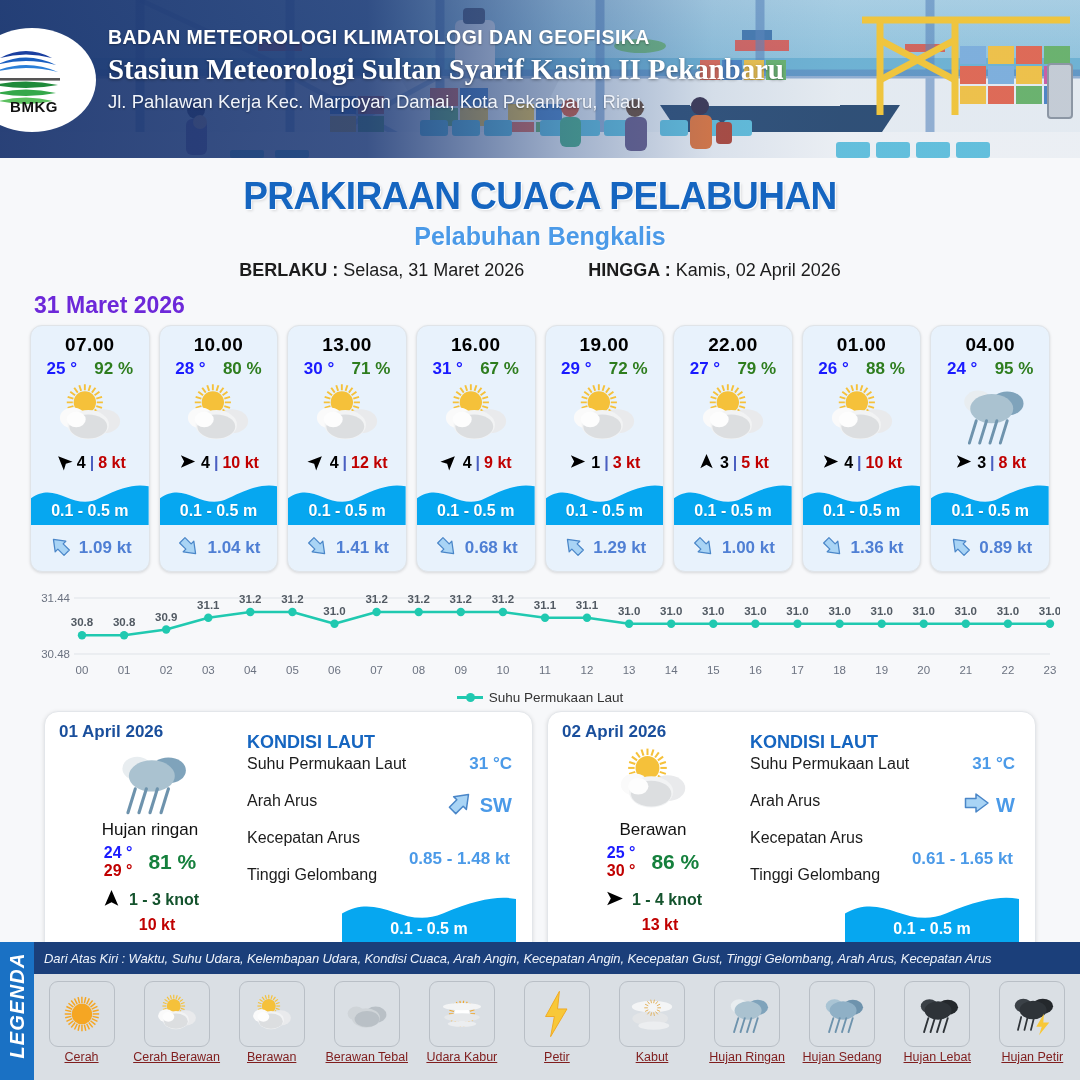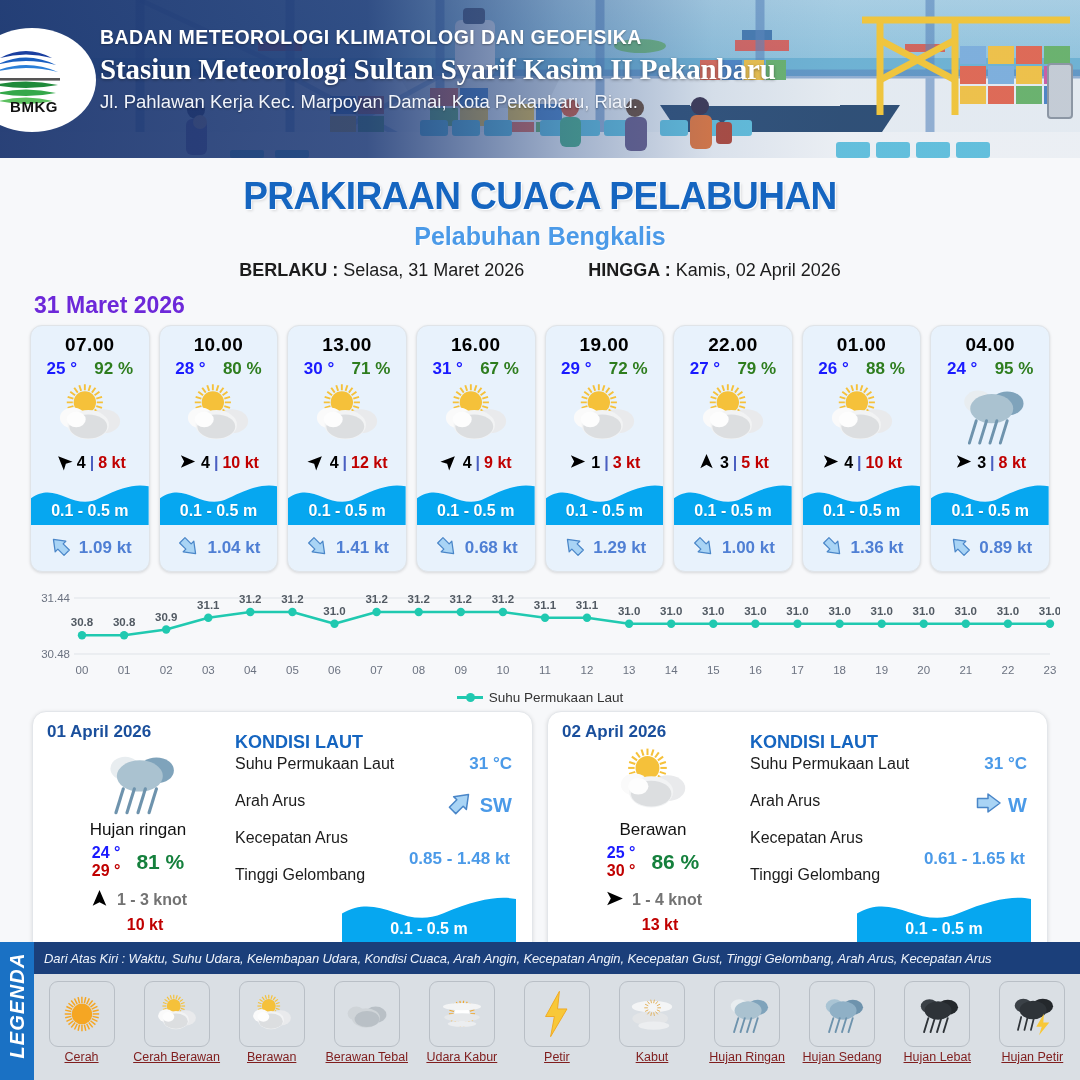--- a/index.html
+++ b/index.html
@@ -31,21 +31,21 @@
     z-index: 6;
   }
   .logo-inner {
     position: absolute; left: 12px; top: 6px; width: 92px; height: 92px;
   }
   .logo-caption {
     position: absolute; left: 28px; top: 70px;
     width: 76px; text-align: center;
     font-size: 15px; font-weight: bold; color: #111; letter-spacing: .5px;
   }
-  .banner-text { position: absolute; left: 100px; top: 26px; z-index: 5; }
+  .banner-text { position: absolute; left: 108px; top: 26px; z-index: 5; }
   .bnr-l1 {
     font-size: 19.5px; font-weight: bold; color: #fff; letter-spacing: .45px;
     text-shadow: 0 1px 2px rgba(0,0,0,.35);
   }
   .bnr-l2 {
     font-size: 29px; font-weight: bold; color: #fff; margin-top: 4px;
     letter-spacing: -.1px; text-shadow: 0 1px 3px rgba(0,0,0,.4); font-family: Liberation Serif, serif;
   }
   .bnr-l3 {
     font-size: 18.5px; color: #f0f4fb; margin-top: 5px;
@@ -129,21 +129,21 @@
     display: flex; align-items: center; justify-content: center;
     gap: 6px; margin-top: 2px; font-size: 13.5px; color: #333;
   }
   .leg-dash { width: 26px; height: 3px; background: #20c9b0; position: relative; }
   .leg-dash::after {
     content: ''; position: absolute; left: 9px; top: -3px;
     width: 9px; height: 9px; border-radius: 50%; background: #20c9b0;
   }
 
   
-  .daily-row { display: flex; gap: 14px; padding: 6px 32px 0; }
+  .daily-row { display: flex; gap: 14px; padding: 6px 44px 0; }
   .daily {
     flex: 1; background: #fff; border-radius: 14px;
     border: 1px solid #e3e6ea; box-shadow: 0 1px 4px rgba(0,0,0,.12);
     height: 248px; position: relative; padding: 10px 14px;
     display: flex;
   }
   .d-left { width: 182px; position: relative; }
   .d-date { font-size: 17px; font-weight: bold; color: #1a4f9c; }
   .d-icon { height: 74px; display: flex; align-items: center; justify-content: center; margin-top: 2px; }
   .d-cond { text-align: center; font-size: 17px; color: #111; margin-top: 2px; }
@@ -152,21 +152,21 @@
     justify-content: center; margin-top: 4px;
   }
   .d-tcol { display: flex; flex-direction: column; line-height: 1.12; }
   .d-tmin { font-size: 16px; font-weight: bold; color: #1a1aff; }
   .d-tmax { font-size: 16px; font-weight: bold; color: #c00000; }
   .d-hum { font-size: 21px; font-weight: bold; color: #15803d; }
   .d-wind {
     display: flex; align-items: center; gap: 7px;
     justify-content: center; margin-top: 8px;
   }
-  .d-wrange { font-size: 16px; font-weight: bold; color: #737373; }
+  .d-wrange { font-size: 16px; font-weight: bold; color: #14532d; }
   .d-wgust {
     text-align: center; font-size: 16px; font-weight: bold;
     color: #c00000; margin-top: 3px; padding-left: 14px;
   }
   .d-right { flex: 1; padding-left: 6px; position: relative; }
   .d-title {
     font-size: 18px; font-weight: bold; color: #1565c0;
     margin-top: 10px; margin-bottom: 2px;
   }
   .d-line { position: relative; height: 37px; }

